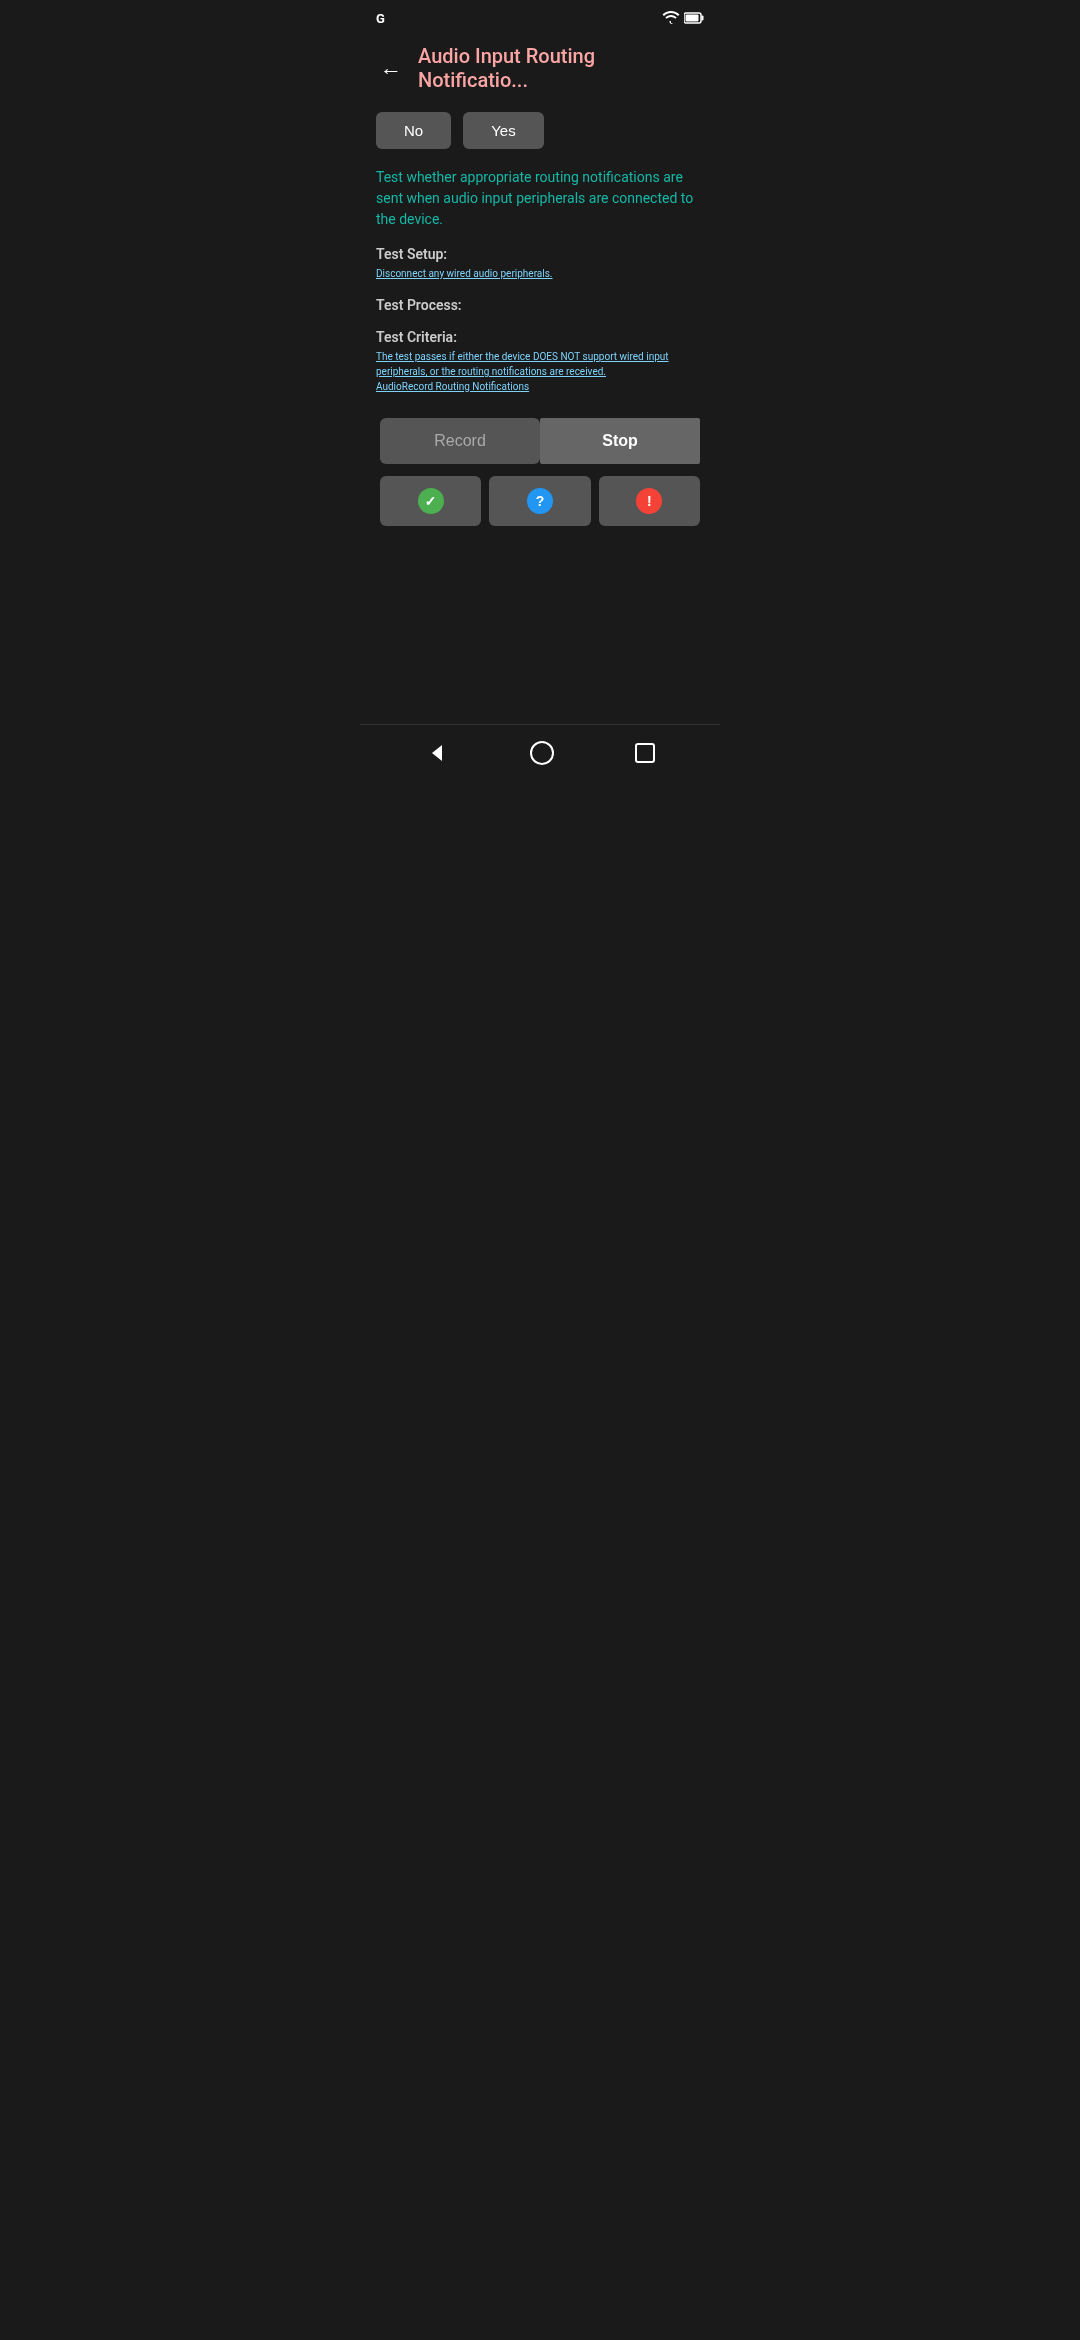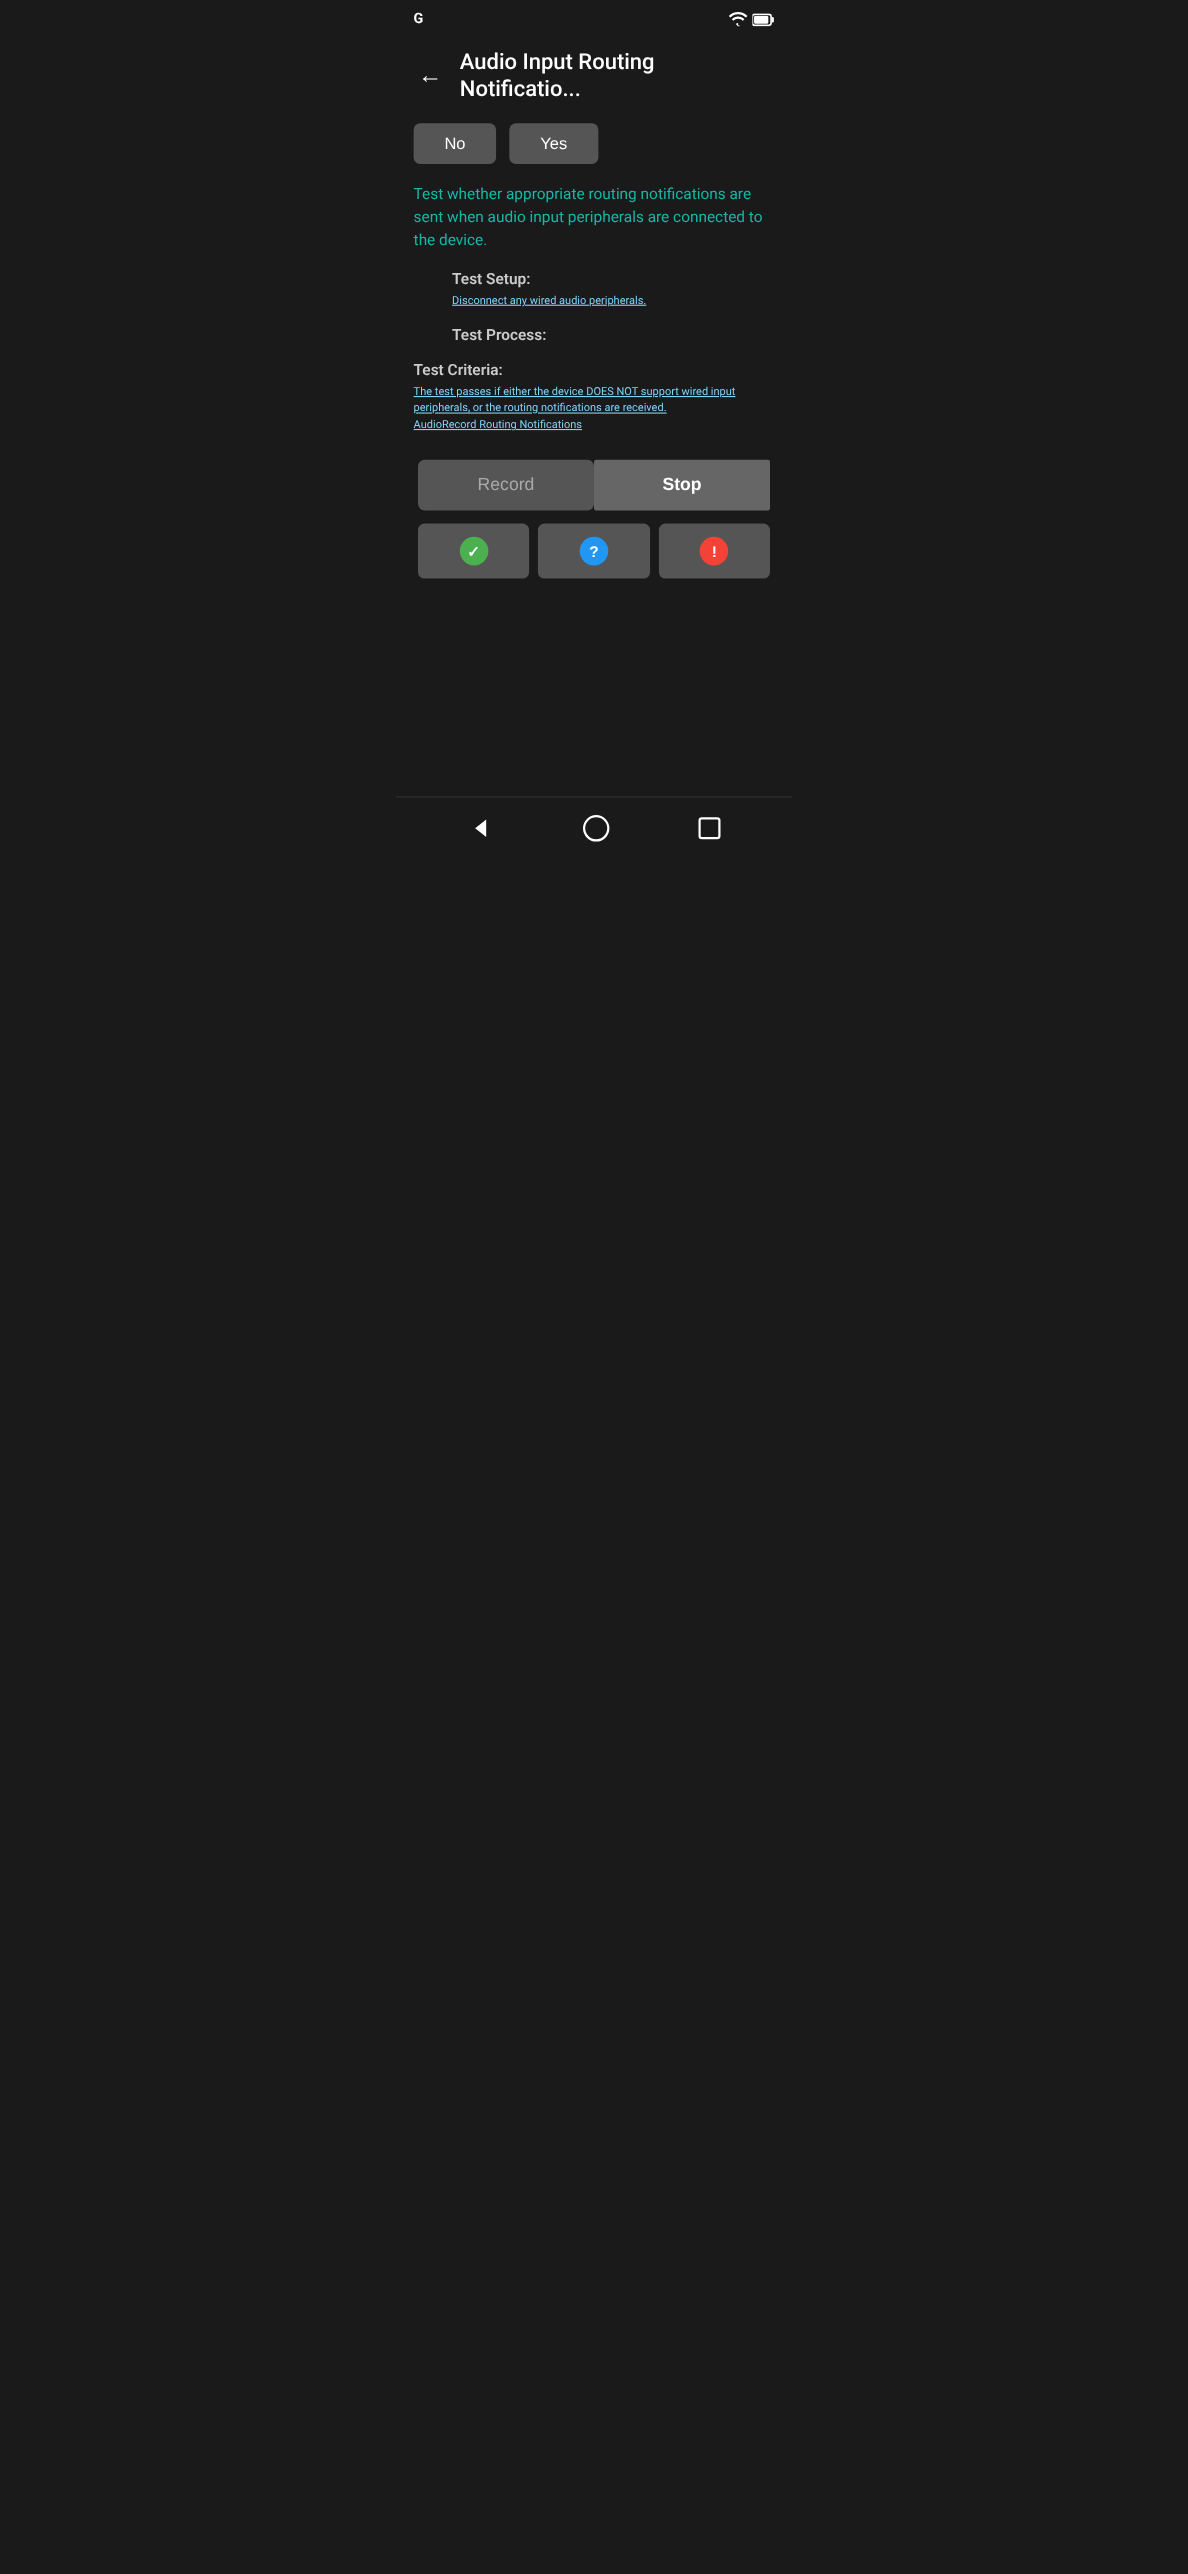--- a/index.html
+++ b/index.html
@@ -79,21 +79,21 @@
       color: #ffffff;
       font-size: 22px;
       cursor: pointer;
       margin-right: 12px;
       background: none;
       border: none;
       padding: 4px;
     }
 
     .page-title {
-      color: #ffffff;
+      color: #fca5a5;
       font-size: 20px;
       font-weight: 500;
       flex: 1;
     }
 
     
     .main-content {
       padding: 8px 16px 16px 16px;
       flex: 1;
     }
@@ -140,21 +140,20 @@
     .section-text {
       color: #7dd3fc;
       font-size: 10px;
       line-height: 1.5;
       margin-bottom: 16px;
       text-decoration: underline;
     }
 
     .process-section {
       margin-bottom: 16px;
-      margin-left: 35px;
     }
 
     .criteria-section {
       margin-bottom: 24px;
     }
 
     
     .action-buttons {
       display: flex;
       gap: 0;

